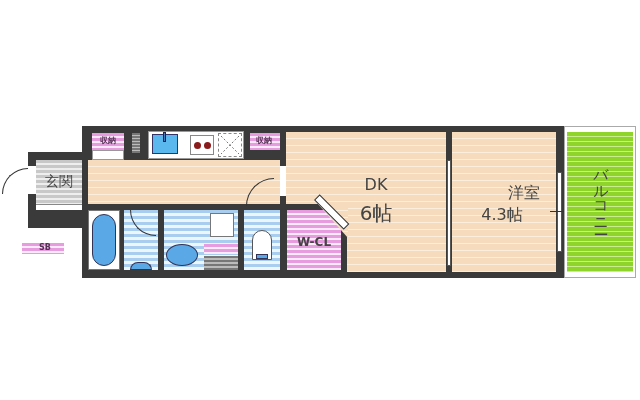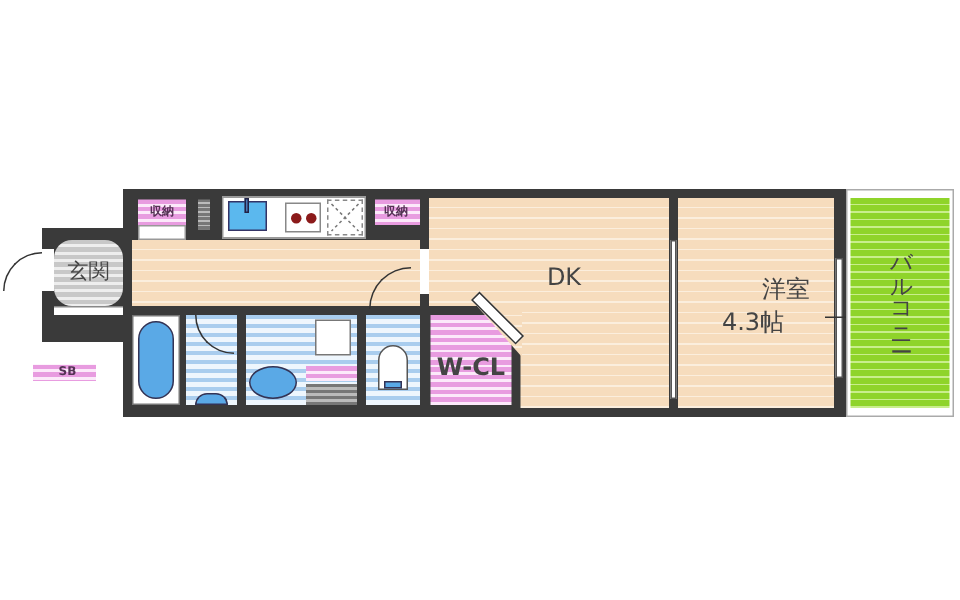--- a/index.html
+++ b/index.html
@@ -1,20 +1,20 @@
 <!DOCTYPE html>
 <html><head>
 <meta charset="utf-8">
 <style>
   html,body{margin:0;padding:0;background:#ffffff;}
   body{width:640px;height:400px;position:relative;overflow:hidden;font-family:"DejaVu Sans",sans-serif;}
   .abs{position:absolute;box-sizing:border-box;}
   .wall{background:#3a3a3a;}
   .floor{background:repeating-linear-gradient(to bottom,#f6dcbd 0px,#f6dcbd 6px,#fbeedd 6px,#fbeedd 7px);}
-  .genkan{background:repeating-linear-gradient(to bottom,#c8c8c8 0px,#c8c8c8 3px,#eeeeee 3px,#eeeeee 5px);border-radius:12px;}
+  .genkan{background:repeating-linear-gradient(to bottom,#c8c8c8 0px,#c8c8c8 3px,#eeeeee 3px,#eeeeee 5px);}
   .pink{background:repeating-linear-gradient(to bottom,#e89ce0 0px,#e89ce0 3px,#fce9fa 3px,#fce9fa 5px);padding-left:32px;}
   .wet{background:repeating-linear-gradient(to bottom,#a9cdee 0px,#a9cdee 3px,#eef6fd 3px,#eef6fd 6px);}
   .balcony{background:repeating-linear-gradient(to bottom,#8fd42a 0px,#8fd42a 4px,#c9ee8c 4px,#c9ee8c 5px);}
   .label{color:#444;text-align:center;white-space:pre;line-height:1.15;}
   .small{font-size:9px;font-weight:bold;color:#553355;}
   .doorarc{border:1px solid #333;border-radius:0 100% 0 0;background:transparent;}
   .window{background:#fff;border:1px solid #555;}
   .white{background:#fff;}
 </style>
 </head>
@@ -67,25 +67,26 @@
 <div class="abs wall" style="left:280px;top:130px;width:6px;height:76px;"></div>
 <div class="abs white" style="left:280px;top:166px;width:6px;height:30px;"></div>
 <div class="abs doorarc" style="left:286px;top:168px;width:28px;height:28px;"></div>
 <div class="abs doorarc" style="left:286px;top:133px;width:14px;height:14px;border-radius:0 0 100% 0;"></div>
 
 <div class="abs wall" style="left:82px;top:204px;width:264px;height:6px;"></div>
 <div class="abs" style="left:246px;top:178px;width:28px;height:28px;border:1px solid #333;border-radius:100% 0 0 0;border-right:none;border-bottom:none;"></div>
 
 <div class="abs floor" style="left:286px;top:132px;width:160px;height:140px;">
   <div class="abs label" style="left:40px;top:44px;width:100px;font-size:16px;color:#444;">DK</div>
+  <div class="abs label" style="left:40px;top:70px;width:100px;font-size:20px;color:#444;">6帖</div>
 </div>
 
 <div class="abs wall" style="left:283px;top:204px;width:64px;height:70px;"></div>
 <div class="abs pink" style="left:287px;top:210px;width:54px;height:60px;">
-  <div class="abs label small" style="left:0;top:26px;width:54px;font-size:16px;color:#444;">W-CL</div>
+  <div class="abs label small" style="left:0;top:26px;width:54px;font-size:12px;color:#444;">W-CL</div>
 </div>
 <div class="abs floor" style="left:318px;top:204px;width:30px;height:34px;clip-path:polygon(0 0,100% 0,100% 100%);"></div>
 <div class="abs" style="left:314px;top:200px;width:8px;height:42px;background:#fff;border:1px solid #333;transform:rotate(-45deg);transform-origin:top left;"></div>
 
 <div class="abs wall" style="left:446px;top:130px;width:6px;height:144px;"></div>
 <div class="abs window" style="left:447px;top:160px;width:4px;height:106px;"></div>
 
 <div class="abs floor" style="left:452px;top:132px;width:104px;height:140px;">
   <div class="abs label" style="left:0;top:52px;width:100px;font-size:16px;color:#444;padding-left:44px;">洋室</div>
   <div class="abs label" style="left:0;top:74px;width:100px;font-size:16px;color:#444;">4.3帖</div>

